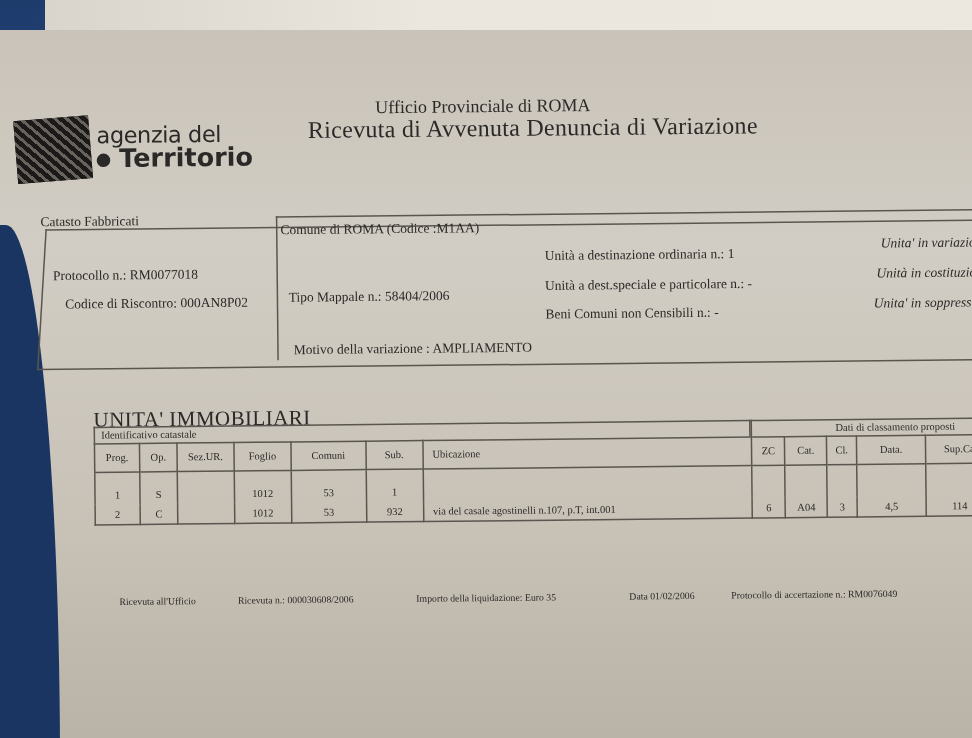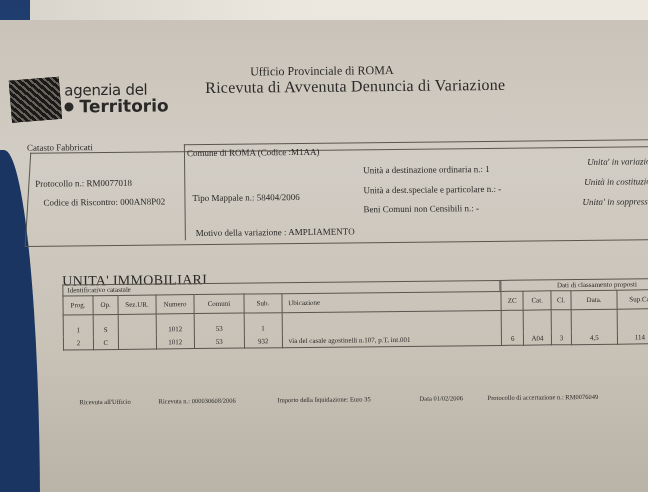--- a/index.html
+++ b/index.html
@@ -141,21 +141,21 @@
         <col style="width:28px">
           <col style="width:20px">
           <col style="width:46px">
           <col style="width:45px">
       </colgroup>
       <thead>
         <tr>
           <th>Prog.</th>
           <th>Op.</th>
           <th>Sez.UR.</th>
-          <th>Numero</th>
+          <th>Foglio</th>
           <th>Comuni</th>
           <th>Sub.</th>
           <th class="ub">Ubicazione</th>
           <th>ZC</th>
           <th>Cat.</th>
           <th>Cl.</th>
           <th>Data.</th>
           <th>Sup.Ca</th>
         </tr>
       </thead>

